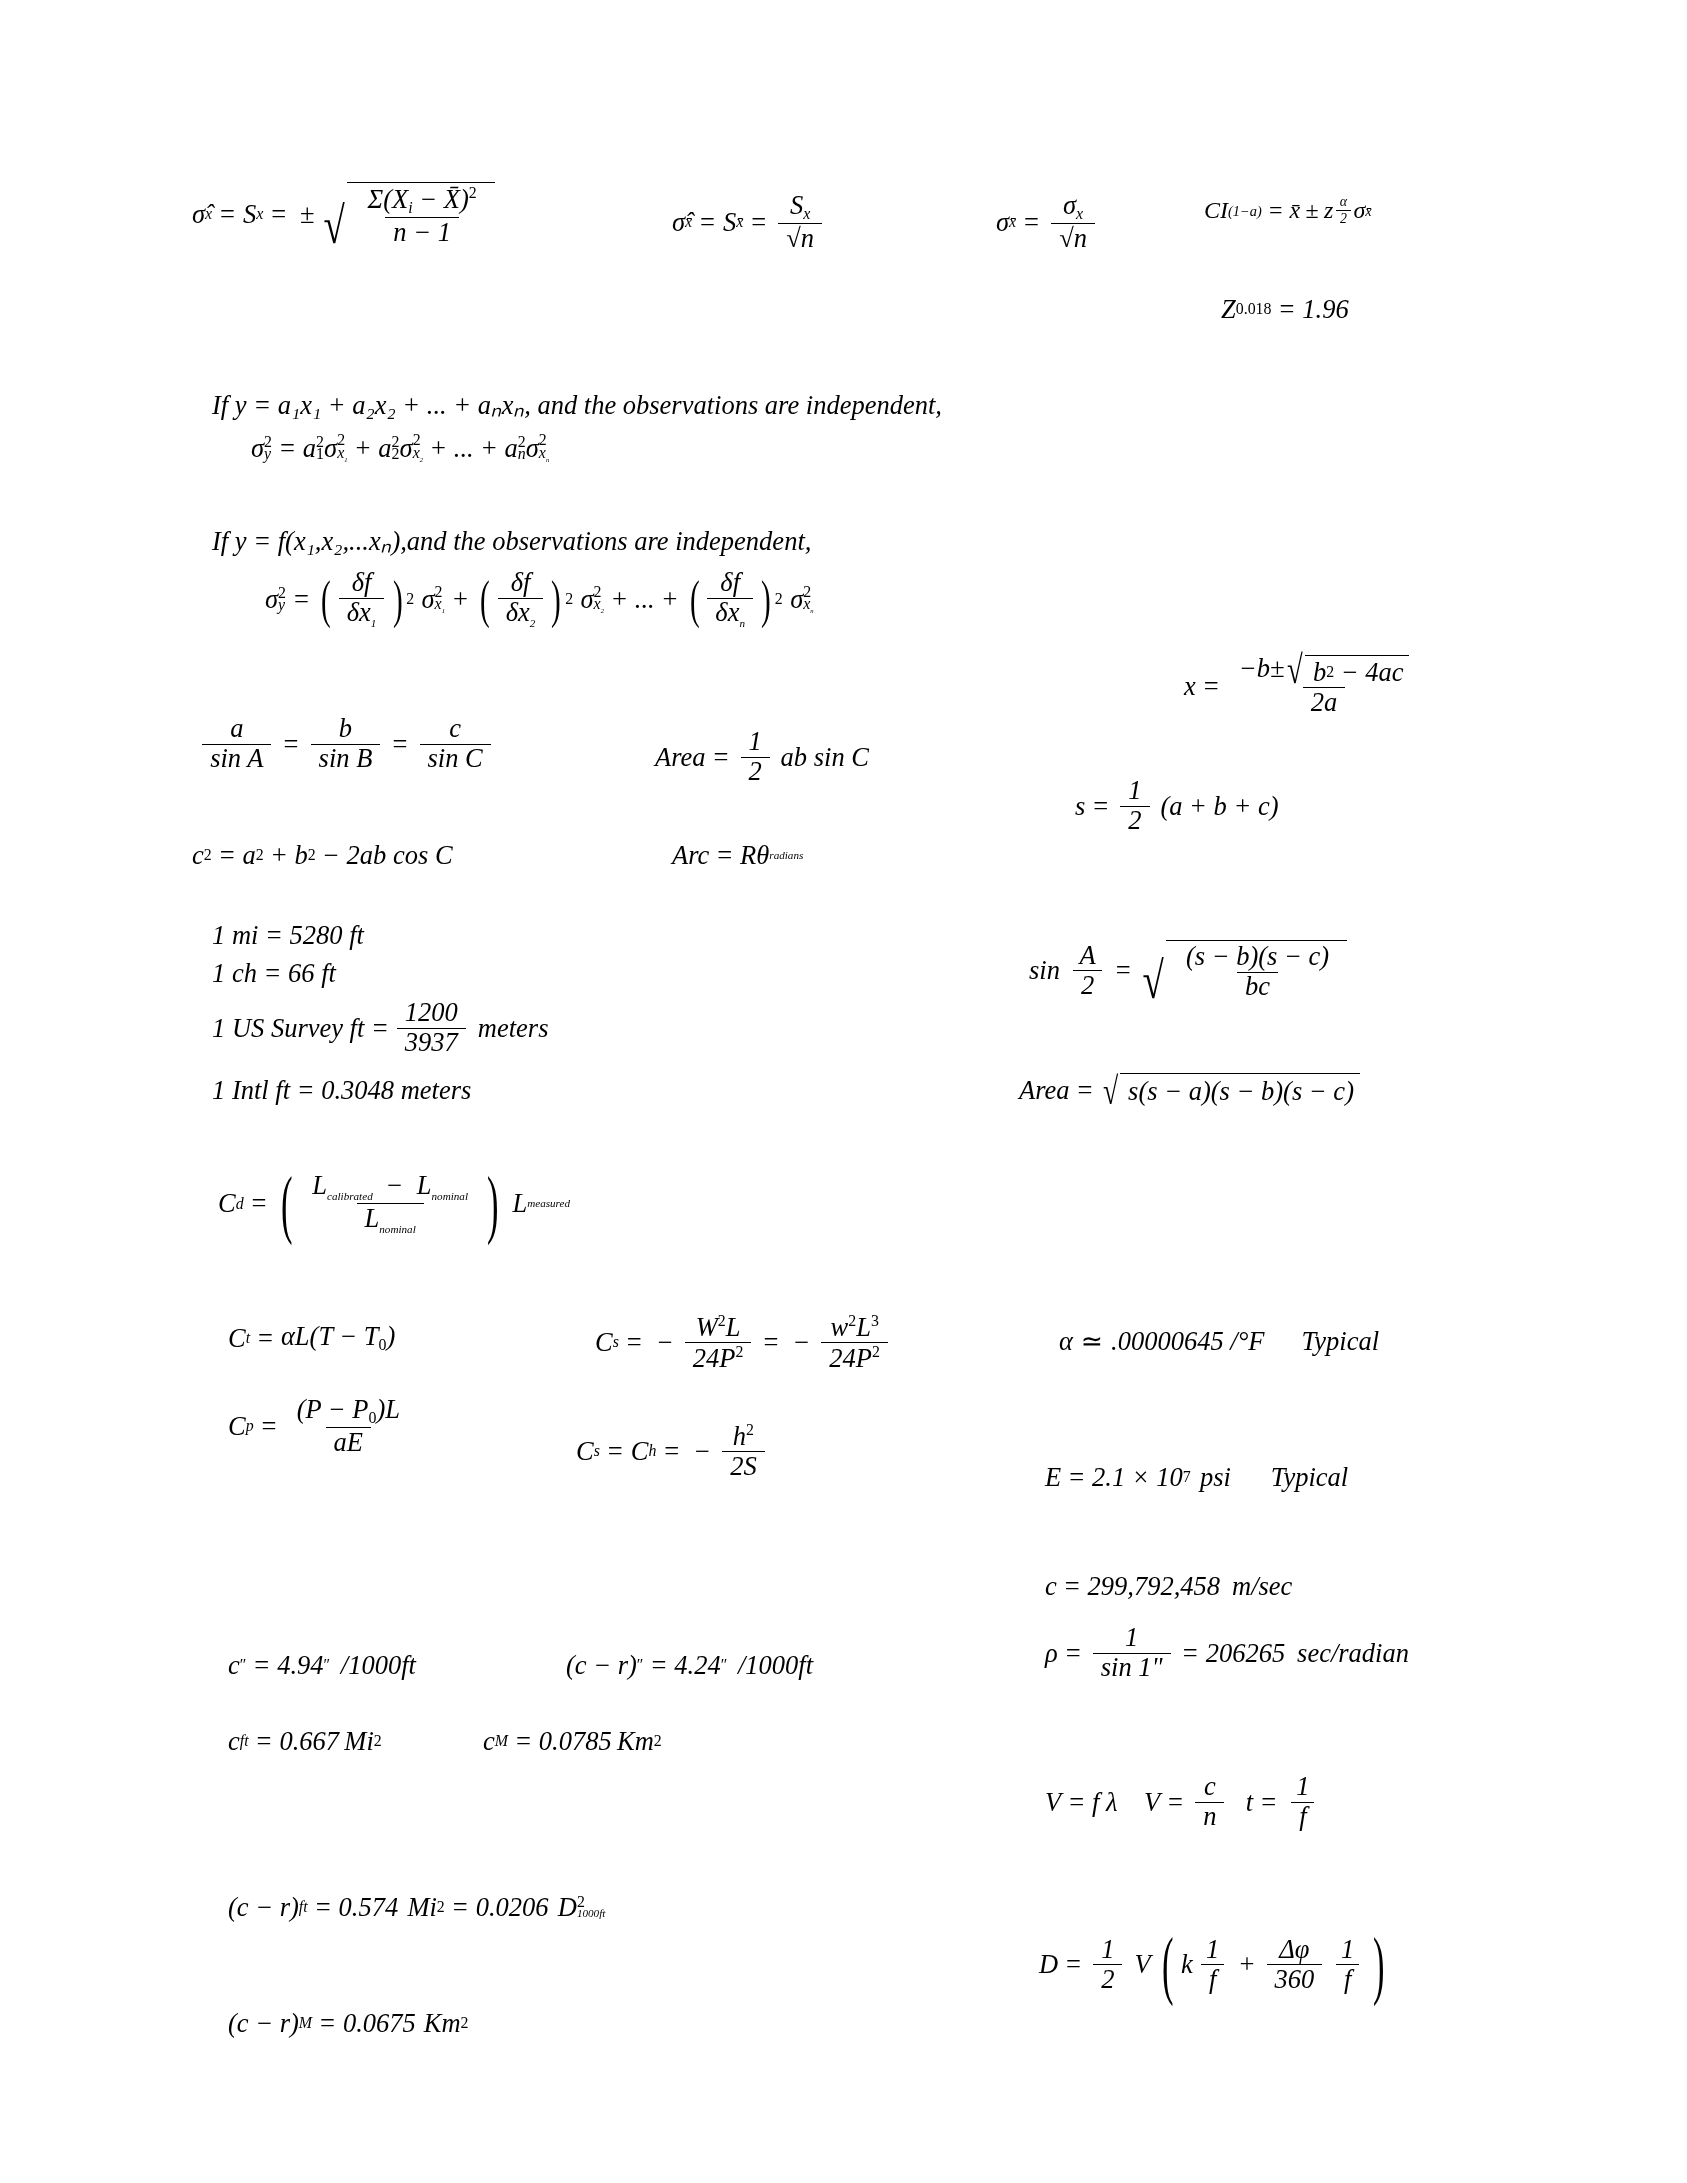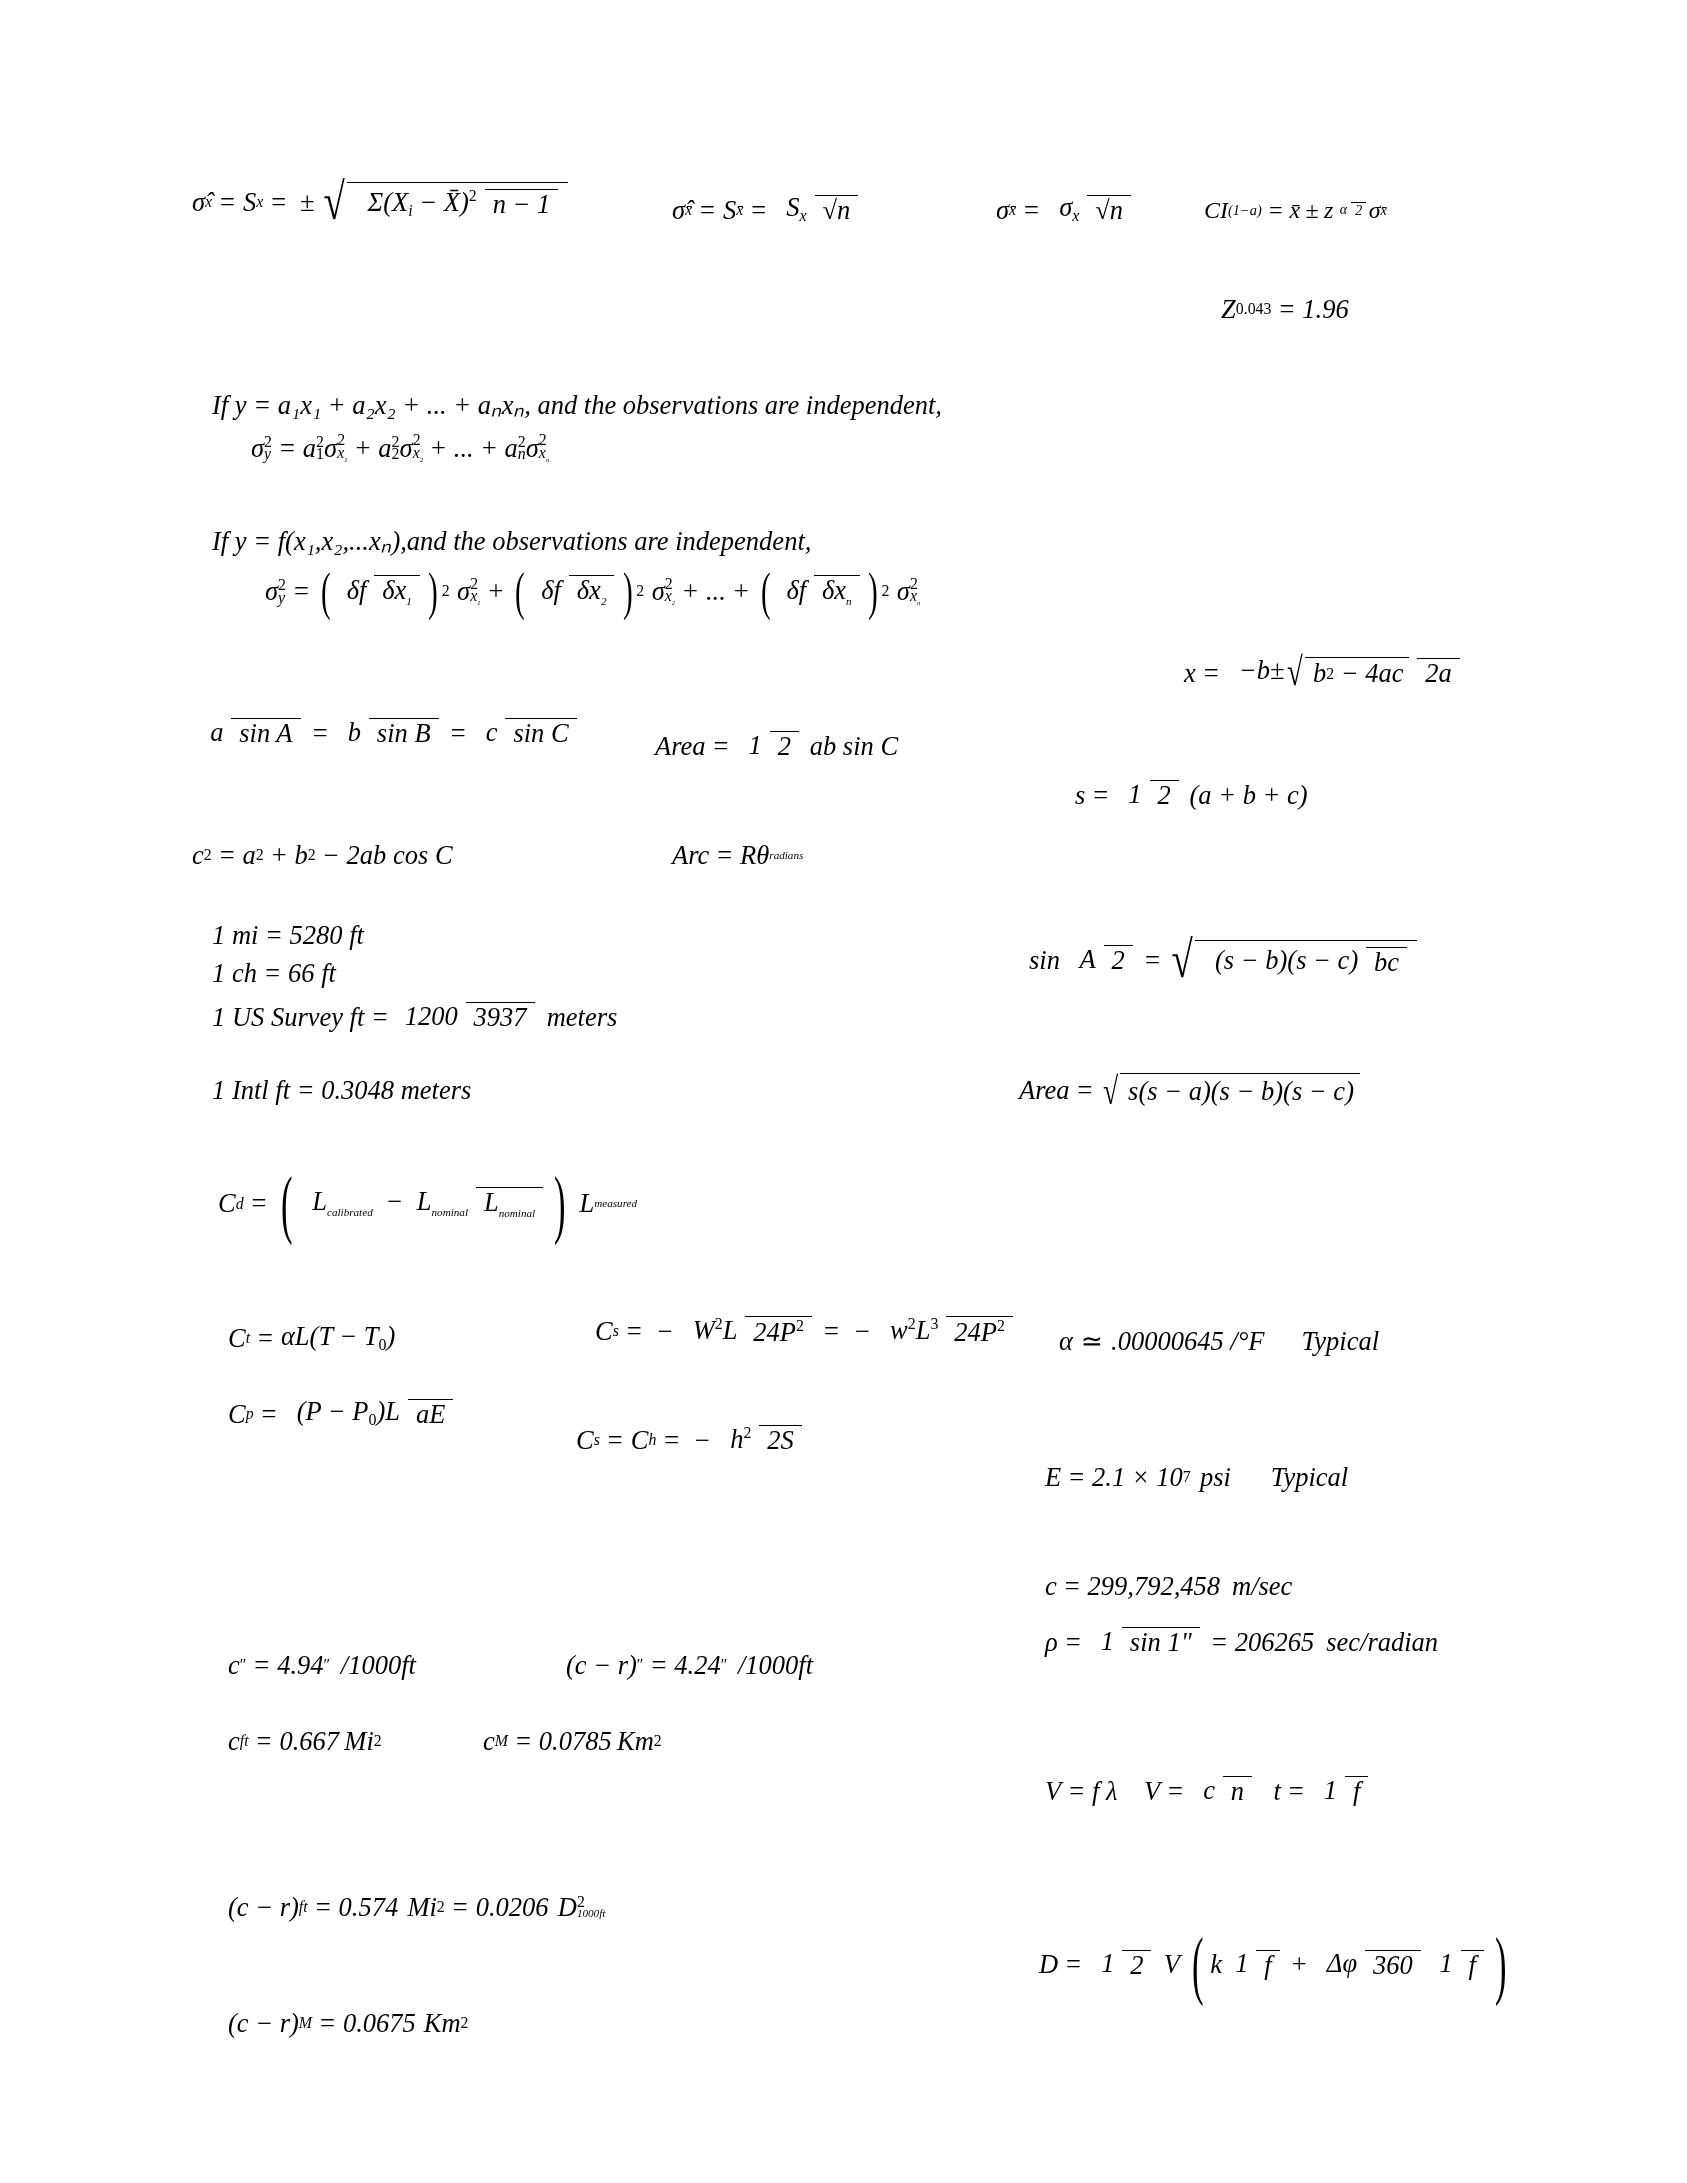--- a/index.html
+++ b/index.html
@@ -38,21 +38,21 @@
   sub, .sub {
     font-size:.60em; vertical-align:-0.32em; font-style:italic;
     letter-spacing:0;
   }
   sup, .sup { font-size:.60em; vertical-align:0.60em; font-style:normal; }
   .subn { font-size:.60em; vertical-align:-0.32em; font-style:normal; }
   .sub2 { font-size:.42em; vertical-align:-0.55em; font-style:italic; }
 
   
   .frac {
-    display:inline-flex; align-items:center;
+    display:inline-flex; flex-direction:column; align-items:center;
     vertical-align:middle; margin:0 .16em; line-height:1.05;
   }
   .frac > .num { padding:0 .30em 0.7px; }
   .frac > .den { padding:0.7px .30em 0; border-top:1.7px solid #000; }
   .frac.sm { font-size:.62em; }
 
   
   .sqrt { display:inline-flex; align-items:stretch; vertical-align:middle; }
   .sqrt > .sign {
     display:flex; align-items:flex-end; font-style:normal;
@@ -139,21 +139,21 @@
         <span class="den">2</span>
       </span>
         <span class="up">σ</span>
         <span class="sub">x̄</span>
     </span>
   </div>
 
   <div class="f" style="left:1221px; top:291px;">
     <span class="row">
       <span>Z</span>
-        <span class="subn">0.043</span>
+        <span class="subn">0.018</span>
       <span class="op">=</span>
       <span class="up">1.96</span>
     </span>
   </div>
 
   <div class="f" style="left:212px; top:390px;">If y  =  a₁x₁  +  a₂x₂  +  ...  +  aₙxₙ, and the observations are independent,</div>
 
   <div class="f" style="left:251px; top:430px;">
     <span class="row">
       <span class="up">σ</span>

